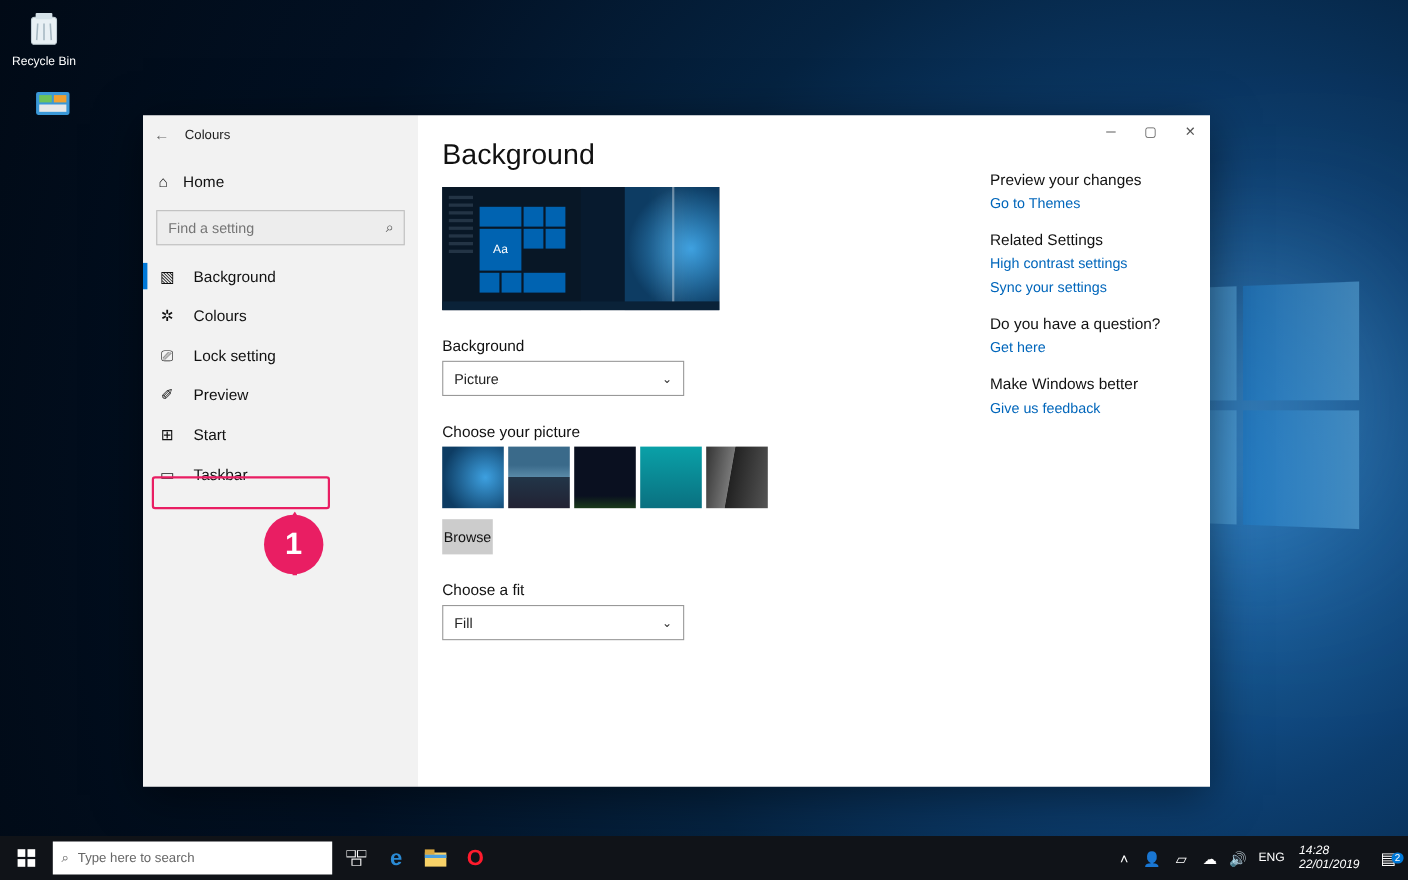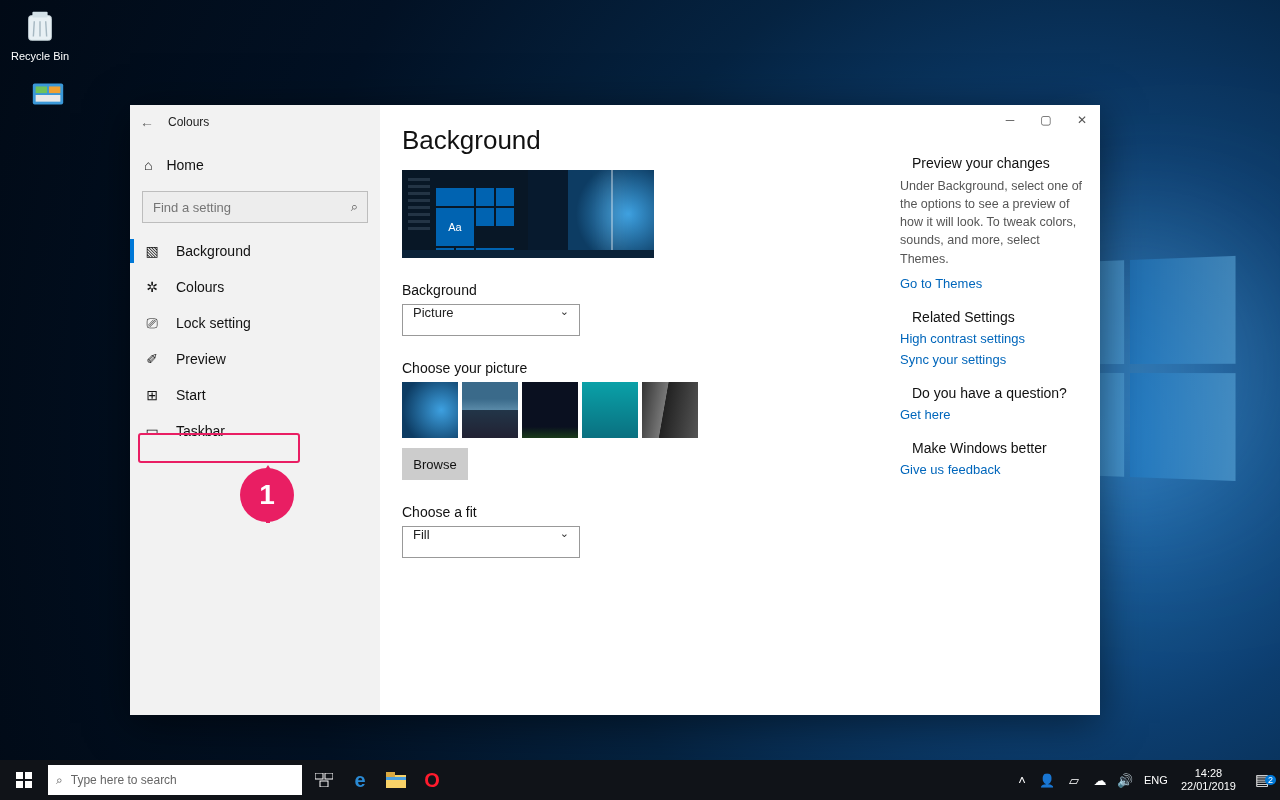--- a/index.html
+++ b/index.html
@@ -32,68 +32,68 @@
   .nav li.active { }
   .nav li.active::before { content:""; position:absolute; left:0; top:6px; bottom:6px; width:4px; background:#0078d7; }
   .nav .ico { width:16px; display:inline-block; text-align:center; font-size:14px; }
 
   .content { flex:1; background:#fff; display:flex; }
   .main { flex:1; padding: 14px 22px; overflow:auto; }
   .ctl-row { position:absolute; right:0; top:0; height:30px; display:flex; }
   .ctl { width:36px; height:30px; display:flex; align-items:center; justify-content:center; color:#555; font-size:12px; }
   .page-title { font-size:26px; font-weight:400; margin: 6px 0 14px; color:#111; }
 
-  .preview-box { width:252px; height:88px; background:#071a2e; position:relative; display:flex; overflow:hidden;gap:40px; }
+  .preview-box { width:252px; height:112px; background:#071a2e; position:relative; display:flex; overflow:hidden;gap:40px; }
   .preview-left { width:126px; background:#081726; position:relative; }
   .preview-start { position:absolute; left:34px; top:18px; width:80px; height:78px; display:flex; flex-direction:column; gap:2px; }
   .preview-start .r { display:flex; gap:2px; }
   .preview-start .c { background:#0063b1; }
   .preview-start .big { width:38px; height:38px; display:flex; align-items:center; justify-content:center; color:#fff; font-size:11px; }
   .preview-start .sm { width:18px; height:18px; }
   .preview-start .wd { width:38px; height:18px; }
   .preview-left .lines { position:absolute; left:6px; top:8px; width:22px; }
   .preview-left .lines div { height:3px; background:#233445; margin-bottom:4px; }
   .preview-right { flex:1; background: radial-gradient(circle at 70% 50%, #3da0e0 0%, #0d3c63 70%); position:relative; }
   .preview-right::after { content:""; position:absolute; left:50%; top:0; bottom:0; width:2px; background:rgba(255,255,255,.4); box-shadow:0 0 20px rgba(200,240,255,.8); }
   .preview-box .task { position:absolute; left:0; right:0; bottom:0; height:8px; background:#0a2238; }
 
   .field-label { font-size:14px; color:#111; margin:24px 0 6px; }
-  .dropdown { width:178px; height:32px; border:1px solid #999; display:flex; justify-content:space-between; padding:0 10px; font-size:13px; background:#fff; color:#222; }
+  .dropdown { width:220px; height:32px; border:1px solid #999; display:flex; align-items:center; justify-content:space-between; padding:0 10px; font-size:13px; background:#fff; color:#222; }
   .dropdown .chev { font-size:11px; color:#333; }
 
   .thumbs { display:flex; gap:4px; margin-top:6px; }
   .thumb { width:56px; height:56px; }
   .t0 { background: radial-gradient(circle at 70% 50%, #3da0e0 0%, #0d3c63 80%); }
   .t1 { background: linear-gradient(#3a6a8a 30%, #5a8aa8 50%, #223548 50%, #223 100%); }
   .t2 { background: linear-gradient(#0a1020 80%, #1a3a1a 100%); }
   .t3 { background: linear-gradient(#0aa1a8, #0a7080); }
   .t4 { background: linear-gradient(100deg,#333 0%, #777 40%, #222 41%, #555 100%); }
 
-  .browse { margin-top:10px; width:66px; height:32px; background:#ccc; border:none; font-size:13px; color:#111; }
+  .browse { margin-top:10px; width:46px; height:32px; background:#ccc; border:none; font-size:13px; color:#111; }
 
   .rpanel { width:200px; padding: 38px 16px 10px 0; }
-  .rhead { font-size:14px; font-weight:400; color:#111; margin:12px 12px 6px; }
+  .rhead { font-size:14px; font-weight:400; color:#111; margin:12px 0 6px; }
   .rtext { font-size:12.5px; color:#555; line-height:1.45; margin-bottom:8px; }
   .rlink { font-size:13px; color:#0066bb; display:block; margin:4px 0 18px; }
 
   
   .annot-highlight { position:absolute; border:2.5px solid #e91e63; border-radius:3px; pointer-events:none; left:138px; top:433px; width:162px; height:30px; }
   .annot-arrow { position:absolute; left:253px; top:465px; width:30px; height:60px; pointer-events:none; }
   .annot-badge { position:absolute; left:240px; top:468px; width:54px; height:54px; border-radius:50%; background:#e91e63; color:#fff; display:flex; align-items:center; justify-content:center; font-size:28px; font-weight:600; pointer-events:none; }
 
   
   .taskbar { position:absolute; left:0; right:0; bottom:0; height:40px; background:#101318; display:flex; align-items:center; color:#fff; font-size:12px; }
   .startbtn { width:48px; height:40px; display:flex; align-items:center; justify-content:center; }
   .winlogo { width:16px; height:16px; display:grid; grid-template-columns:1fr 1fr; grid-template-rows:1fr 1fr; gap:1.5px; }
   .winlogo div { background:#fff; }
   .searchbar { width:254px; height:30px; background:#fff; color:#666; display:flex; align-items:center; padding:0 8px; gap:8px; margin-right:4px; }
   .tb-icon { width:36px; height:40px; display:flex; align-items:center; justify-content:center; font-size:16px; }
   .tray { margin-left:auto; display:flex; align-items:center; height:100%; }
   .tray .ti { width:26px; text-align:center; font-size:13px; }
-  .clock { text-align:center; font-size:11px; line-height:1.2; padding:0 8px; }
+  .clock { text-align:left; font-size:11px; line-height:1.2; padding:0 8px;font-style:italic; }
   .notif { width:36px; text-align:center; font-size:15px; position:relative;}
   .notif .count { position:absolute; right:4px; bottom:4px; background:#0078d7; color:#fff; border-radius:8px; font-size:9px; padding:0 3px; }
 </style>
 </head>
 <body>
 
 <div class="desktop-icon" id="recycle">
   <div class="ico">
     <svg viewBox="0 0 40 40">
         <rect x="8" y="8" width="24" height="26" rx="3" fill="#e8f0f4" stroke="#c0cdd4"></rect>
@@ -225,21 +225,20 @@
 
       <div class="field-label">Choose a fit</div>
       <div class="dropdown">
         <span>Fill</span>
         <span class="chev">⌄</span>
       </div>
     </div>
 
     <div class="rpanel">
       <div class="rhead">Preview your changes</div>
-      <div class="rtext">Under Background, select one of the options to see a preview of how it will look. To tweak colors, sounds, and more, select Themes.</div>
       <a class="rlink">Go to Themes</a>
 
       <div class="rhead">Related Settings</div>
       <a class="rlink" style="margin-bottom:6px">High contrast settings</a>
       <a class="rlink">Sync your settings</a>
 
       <div class="rhead">Do you have a question?</div>
       <a class="rlink">Get here</a>
 
       <div class="rhead">Make Windows better</div>

